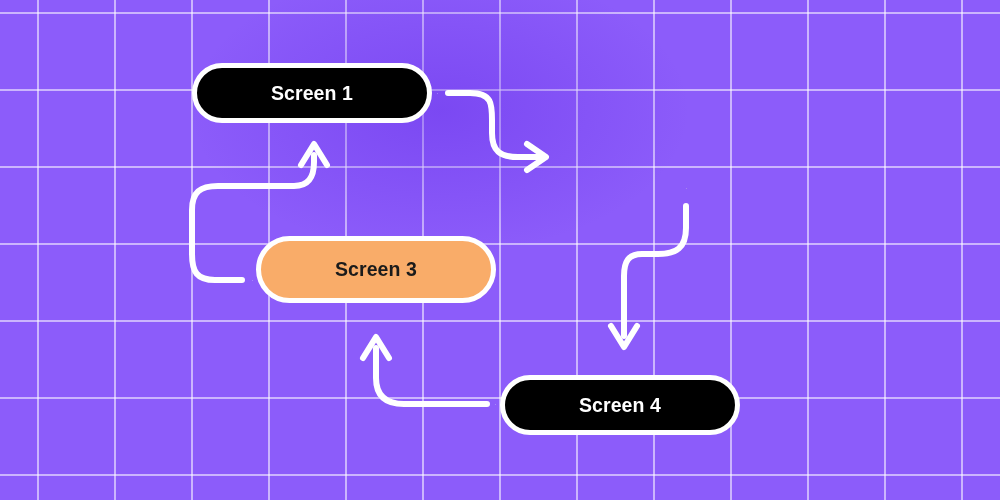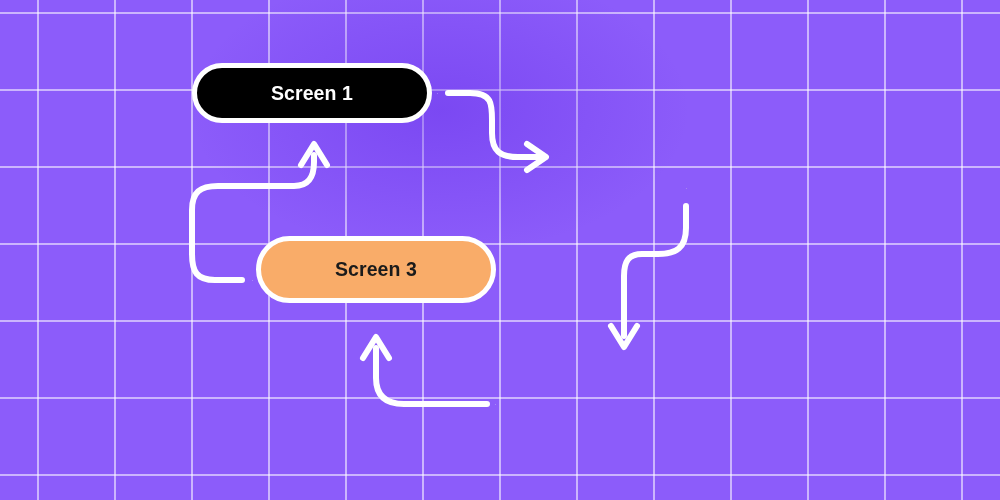--- a/index.html
+++ b/index.html
@@ -113,20 +113,23 @@
     <span class="label">Screen 3</span>
   </div>
 
   <div class="port" style="left:252px; top:280px;">
     <svg width="1" height="1" viewBox="-32 -32 64 64">
       <path d="M 0 -30 C 3 -11, 5 -8, 26 -2 C 5 4, 3 7, 0 30 C -3 7, -5 4, -26 -2 C -5 -8, -3 -11, 0 -30 Z" transform="rotate(90)" fill="#ffffff"></path>
       <circle cx="0" cy="0" r="7.5" fill="#000000"></circle>
     </svg>
   </div>
 
+  <div class="node dark" style="left:500px; top:375px; width:240px; height:60px;">
+    <span class="label">Screen 4</span>
+  </div>
 
   <div class="port" style="left:495px; top:404px;">
     <svg width="1" height="1" viewBox="-36 -36 72 72">
       <g fill="#ffffff" id="burst-rays">
         <path d="M 0 -32 L 3.6 -8 L 0 -6 L -3.6 -8 Z"></path>
         <path d="M 0 -32 L 3.6 -8 L 0 -6 L -3.6 -8 Z" transform="rotate(30)"></path>
         <path d="M 0 -32 L 3.6 -8 L 0 -6 L -3.6 -8 Z" transform="rotate(60)"></path>
         <path d="M 0 -32 L 3.6 -8 L 0 -6 L -3.6 -8 Z" transform="rotate(90)"></path>
         <path d="M 0 -32 L 3.6 -8 L 0 -6 L -3.6 -8 Z" transform="rotate(120)"></path>
         <path d="M 0 -32 L 3.6 -8 L 0 -6 L -3.6 -8 Z" transform="rotate(150)"></path>

